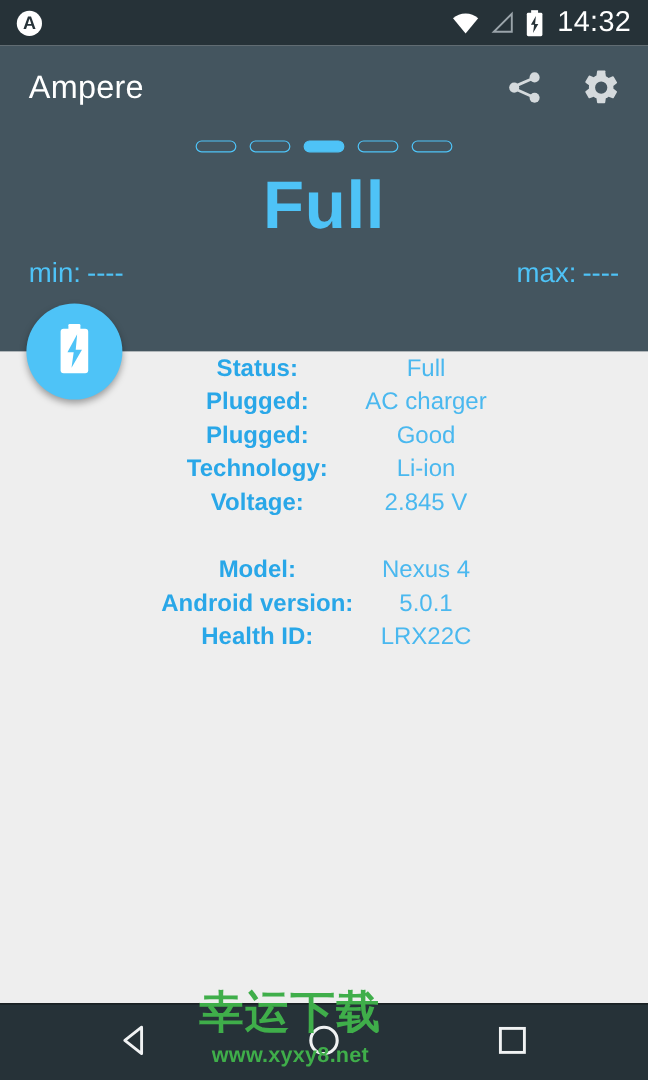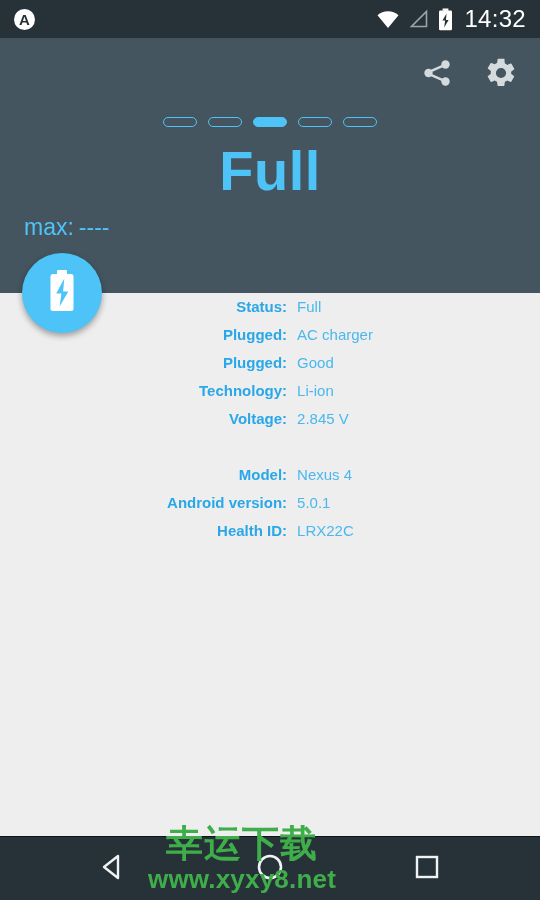--- a/index.html
+++ b/index.html
@@ -93,21 +93,21 @@
     cursor: pointer; z-index: 5;
   }
 
   
   #content {
     position: absolute; top: 293px; left: 0;
     width: 540px; height: 543px;
     background: #eeeeee;
   }
   .info-table { margin: 0 auto; padding-top: 22px; border-collapse: collapse; }
-  .info-table td { padding: 0; font-size: 15px; line-height: 28px; vertical-align: top; }
+  .info-table td { padding: 0; font-size: 20px; line-height: 28px; vertical-align: top; text-align: center; }
   .info-label {
     text-align: right; color: #29a7e8; font-weight: bold;
     padding-right: 10px !important; white-space: nowrap;
   }
   .info-value { text-align: left; color: #4ab8ef; font-weight: 400; white-space: nowrap; }
   .spacer-row td { height: 28px; }
 
   
   #navbar {
     position: absolute; bottom: 0; left: 0;
@@ -128,21 +128,21 @@
   #watermark {
     position: absolute; left: 0; bottom: 6px; width: 484px;
     text-align: center; pointer-events: none; z-index: 9;
   }
   #wm-cn {
     color: #3fae4a; font-size: 37px; font-weight: bold;
     letter-spacing: 1px; line-height: 38px;
     font-family: "DejaVu Sans", sans-serif;
   }
   #wm-url {
-    color: #3fae4a; font-size: 26px; font-weight: bold;
+    color: #3fae4a; font-size: 18px; font-weight: bold;
     line-height: 30px; letter-spacing: 0.2px;
     margin-top: 1px;
   }
 </style>
 </head>
 <body>
 
 <div id="screen">
 
   <div id="statusbar">
@@ -167,20 +167,21 @@
           <path d="M8.6 5.4 L4.4 12.6 L7.1 12.6 L6.2 19.6 L10.6 12.0 L7.9 12.0 Z" fill="#263238"></path>
         </svg>
       </span>
       <span class="sb-time">14:32</span>
     </div>
   </div>
 
   <div id="header">
 
     <div id="appbar">
+      <div id="app-title">Ampere</div>
       <div class="appbar-actions">
         <span class="appbar-icon">
           <svg width="34" height="34" viewBox="0 0 34 34">
             <circle cx="25.5" cy="8.5" r="4.2" fill="#d5dadd"></circle>
             <circle cx="25.5" cy="25.5" r="4.2" fill="#d5dadd"></circle>
             <circle cx="8.5" cy="17" r="4.2" fill="#d5dadd"></circle>
             <path d="M10.8 15.2 L23.4 9.6 M10.8 18.8 L23.4 24.4" stroke="#d5dadd" stroke-width="2.4" fill="none"></path>
           </svg>
         </span>
         <span class="appbar-icon">
@@ -196,20 +197,23 @@
       <span class="dash"></span>
       <span class="dash active"></span>
       <span class="dash"></span>
       <span class="dash"></span>
     </div>
 
     <div id="reading">Full</div>
 
     <div id="minmax">
       <div>
+        <span>min:</span><span class="mm-val">----</span>
+      </div>
+      <div>
         <span>max:</span><span class="mm-val">----</span>
       </div>
     </div>
   </div>
 
   <div id="fab">
     <span>
       <svg width="30" height="44" viewBox="0 0 30 44">
         <rect x="10" y="1" width="10" height="4.5" rx="1" fill="#ffffff"></rect>
         <rect x="3.5" y="5" width="23" height="37" rx="2.5" fill="#ffffff"></rect>

